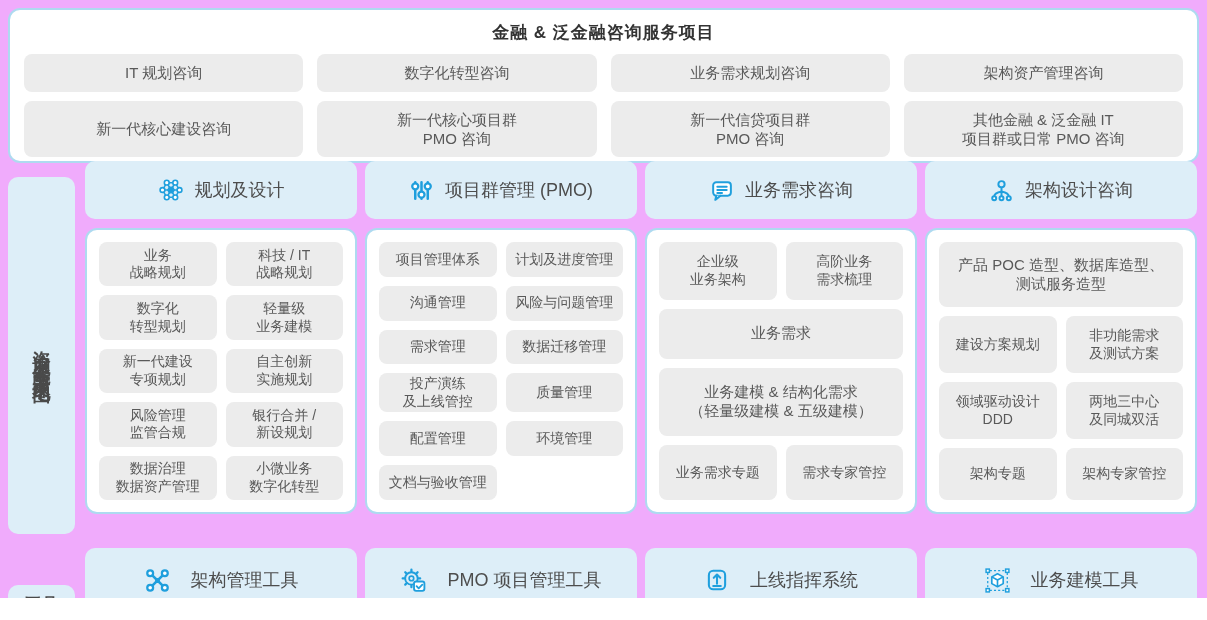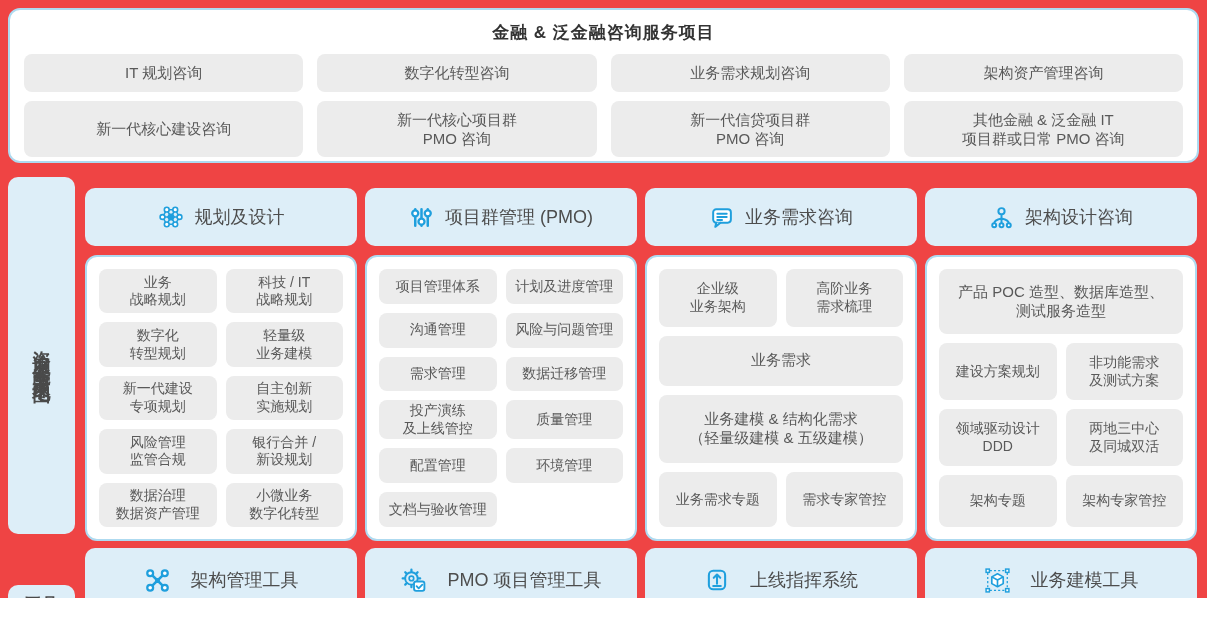--- a/index.html
+++ b/index.html
@@ -1,34 +1,34 @@
 <!DOCTYPE html>
 <html><head>
 <meta charset="utf-8">
 <style>
   * { margin:0; padding:0; box-sizing:border-box; }
   body { font-family:"Liberation Sans","DejaVu Sans",sans-serif; background:#fff; }
-  .page { position:relative; width:1207px; height:598px; background:#ef4444; overflow:hidden;text-decoration:underline; }
+  .page { position:relative; width:1207px; height:598px; background:#f0abfc; overflow:hidden;text-decoration:underline; }
 
   .top-panel { position:absolute; left:8px; top:8px; width:1191px; height:155px;
     border:2px solid #aedaf0; border-radius:12px; background:#fff; }
   .top-title { text-align:center; font-size:17px; font-weight:bold; color:#333;
     margin:11px 0 10px; letter-spacing:1px; }
   .top-grid { display:grid; grid-template-columns:repeat(4,1fr); grid-template-rows:38px 56px;
     gap:9px 14px; padding:0 14px; }
   .gbox { background:#ececec; border-radius:8px; display:flex; align-items:center;
     justify-content:center; text-align:center; color:#595959; font-size:15px;
     line-height:1.3; white-space:pre-line; }
 
   .map-sidebar { position:absolute; left:8px; top:177px; width:67px; height:357px;
     background:#ddeef8; border-radius:10px; display:flex; align-items:center; justify-content:center; }
   .v-text { writing-mode:vertical-lr; text-orientation:upright; font-size:18px;
     font-weight:bold; color:#4a4a4a; letter-spacing:4px; }
 
-  .col { position:absolute; top:188px; width:272px; }
+  .col { position:absolute; top:161px; width:272px; }
   .c1 { left:85px; } .c2 { left:365px; } .c3 { left:645px; } .c4 { left:925px; }
   .col-header { height:58px; background:#ddeef8; border-radius:10px; display:flex;
     align-items:center; justify-content:center; gap:11px; color:#4d4d4d;
     font-size:18px; font-weight:500; }
   .col-body { margin-top:9px; height:286px; background:#fff; border:2px solid #aedaf0;
     border-radius:12px; padding:12px; display:grid; grid-template-columns:1fr 1fr; gap:9px; }
   .grid-c1 { grid-template-rows:repeat(5,1fr); }
   .grid-c2 { grid-template-rows:repeat(6,1fr); }
   .grid-c3 { grid-template-rows:1.1fr 0.95fr 1.3fr 1.05fr; }
   .grid-c4 { grid-template-rows:1.2fr 1.05fr 1.05fr 0.95fr; }

